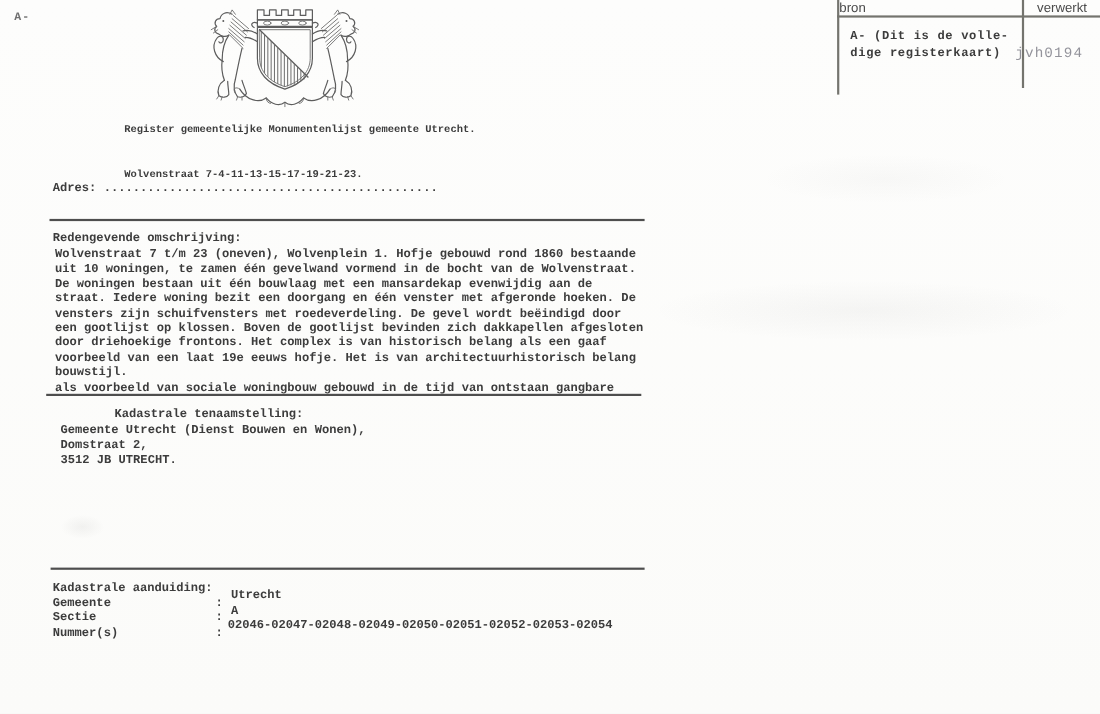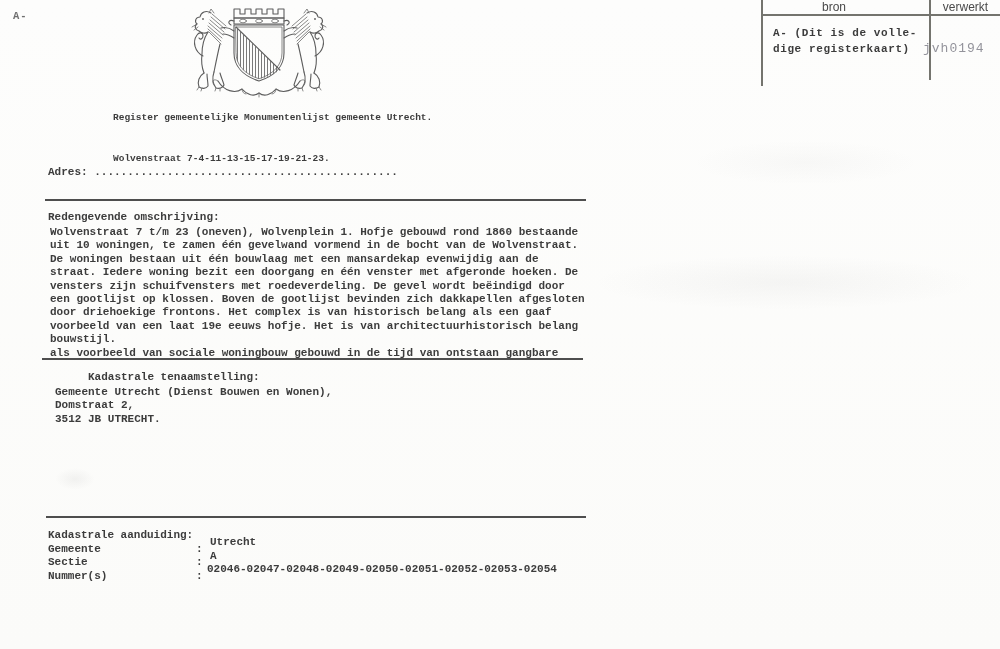--- a/index.html
+++ b/index.html
@@ -89,21 +89,21 @@
       <path class="thin" d="M9,83 L7,86 M12,84 L11,87 M26,84 L25,87 M30,84 L30,87"></path>
     </g>
 
     <path class="ln" d="M28,77 C34,87 45,90 52,85 C57,91 64,93 69,89 C74,93 81,91 86,85 C93,90 104,87 110,77"></path>
     <path class="thin" d="M28,77 C24,74 21,77 24,81 M110,77 C114,74 117,77 114,81 M52,85 C52,88 54,90 56,90 M86,85 C86,88 84,90 82,90 M69,89 L69,93"></path>
   </svg>
 
   <div class="vline" style="left:761px;top:0;height:86px;"></div>
   <div class="vline" style="left:929px;top:0;height:80px;"></div>
   <div class="hlinetb" style="left:761px;top:14px;width:239px;"></div>
-  <div class="abs sans" style="left:763px;top:0;width:142px;text-align:center;line-height:14px;">bron</div>
+  <div class="abs sans" style="left:763px;top:0;width:142px;text-align:left;line-height:14px;">bron</div>
   <div class="abs sans" style="left:931px;top:0;width:69px;text-align:center;line-height:14px;">verwerkt</div>
   <div class="abs t" style="left:773px;top:27px;letter-spacing:0.6px;">A- (Dit is de volle-</div>
   <div class="abs t" style="left:773px;top:43px;letter-spacing:0.6px;">dige registerkaart)</div>
   <div class="abs stamp" style="left:923px;top:41px;">jvh0194</div>
 
   <div class="abs small" style="left:113px;top:112px;">Register gemeentelijke Monumentenlijst gemeente Utrecht.</div>
 
   <div class="abs small" style="left:113px;top:153px;">Wolvenstraat 7-4-11-13-15-17-19-21-23.</div>
   <div class="abs t" style="left:48px;top:166px;"><span>Adres:</span><span> </span><span>..............................................</span></div>
 
@@ -118,21 +118,21 @@
     <div>vensters zijn schuifvensters met roedeverdeling. De gevel wordt beëindigd door</div>
     <div>een gootlijst op klossen. Boven de gootlijst bevinden zich dakkapellen afgesloten</div>
     <div>door driehoekige frontons. Het complex is van historisch belang als een gaaf</div>
     <div>voorbeeld van een laat 19e eeuws hofje. Het is van architectuurhistorisch belang</div>
     <div>bouwstijl.</div>
     <div>als voorbeeld van sociale woningbouw gebouwd in de tijd van ontstaan gangbare</div>
   </div>
 
   <div class="rule" style="left:42px;top:358px;width:541px;height:1.5px;"></div>
 
-  <div class="abs t" style="left:44px;top:371px;padding-left:44px;">Kadastrale tenaamstelling:</div>
+  <div class="abs t" style="left:60px;top:371px;padding-left:44px;">Kadastrale tenaamstelling:</div>
   <div class="abs t ten-lines" style="left:55px;top:386px;">
     <div>Gemeente Utrecht (Dienst Bouwen en Wonen),</div>
     <div>Domstraat 2,</div>
     <div>3512 JB UTRECHT.</div>
   </div>
 
   <div class="rule" style="left:46px;top:516px;width:540px;"></div>
 
   <div class="abs t" style="left:48px;top:529px;text-align:right;">Kadastrale aanduiding:</div>
 

